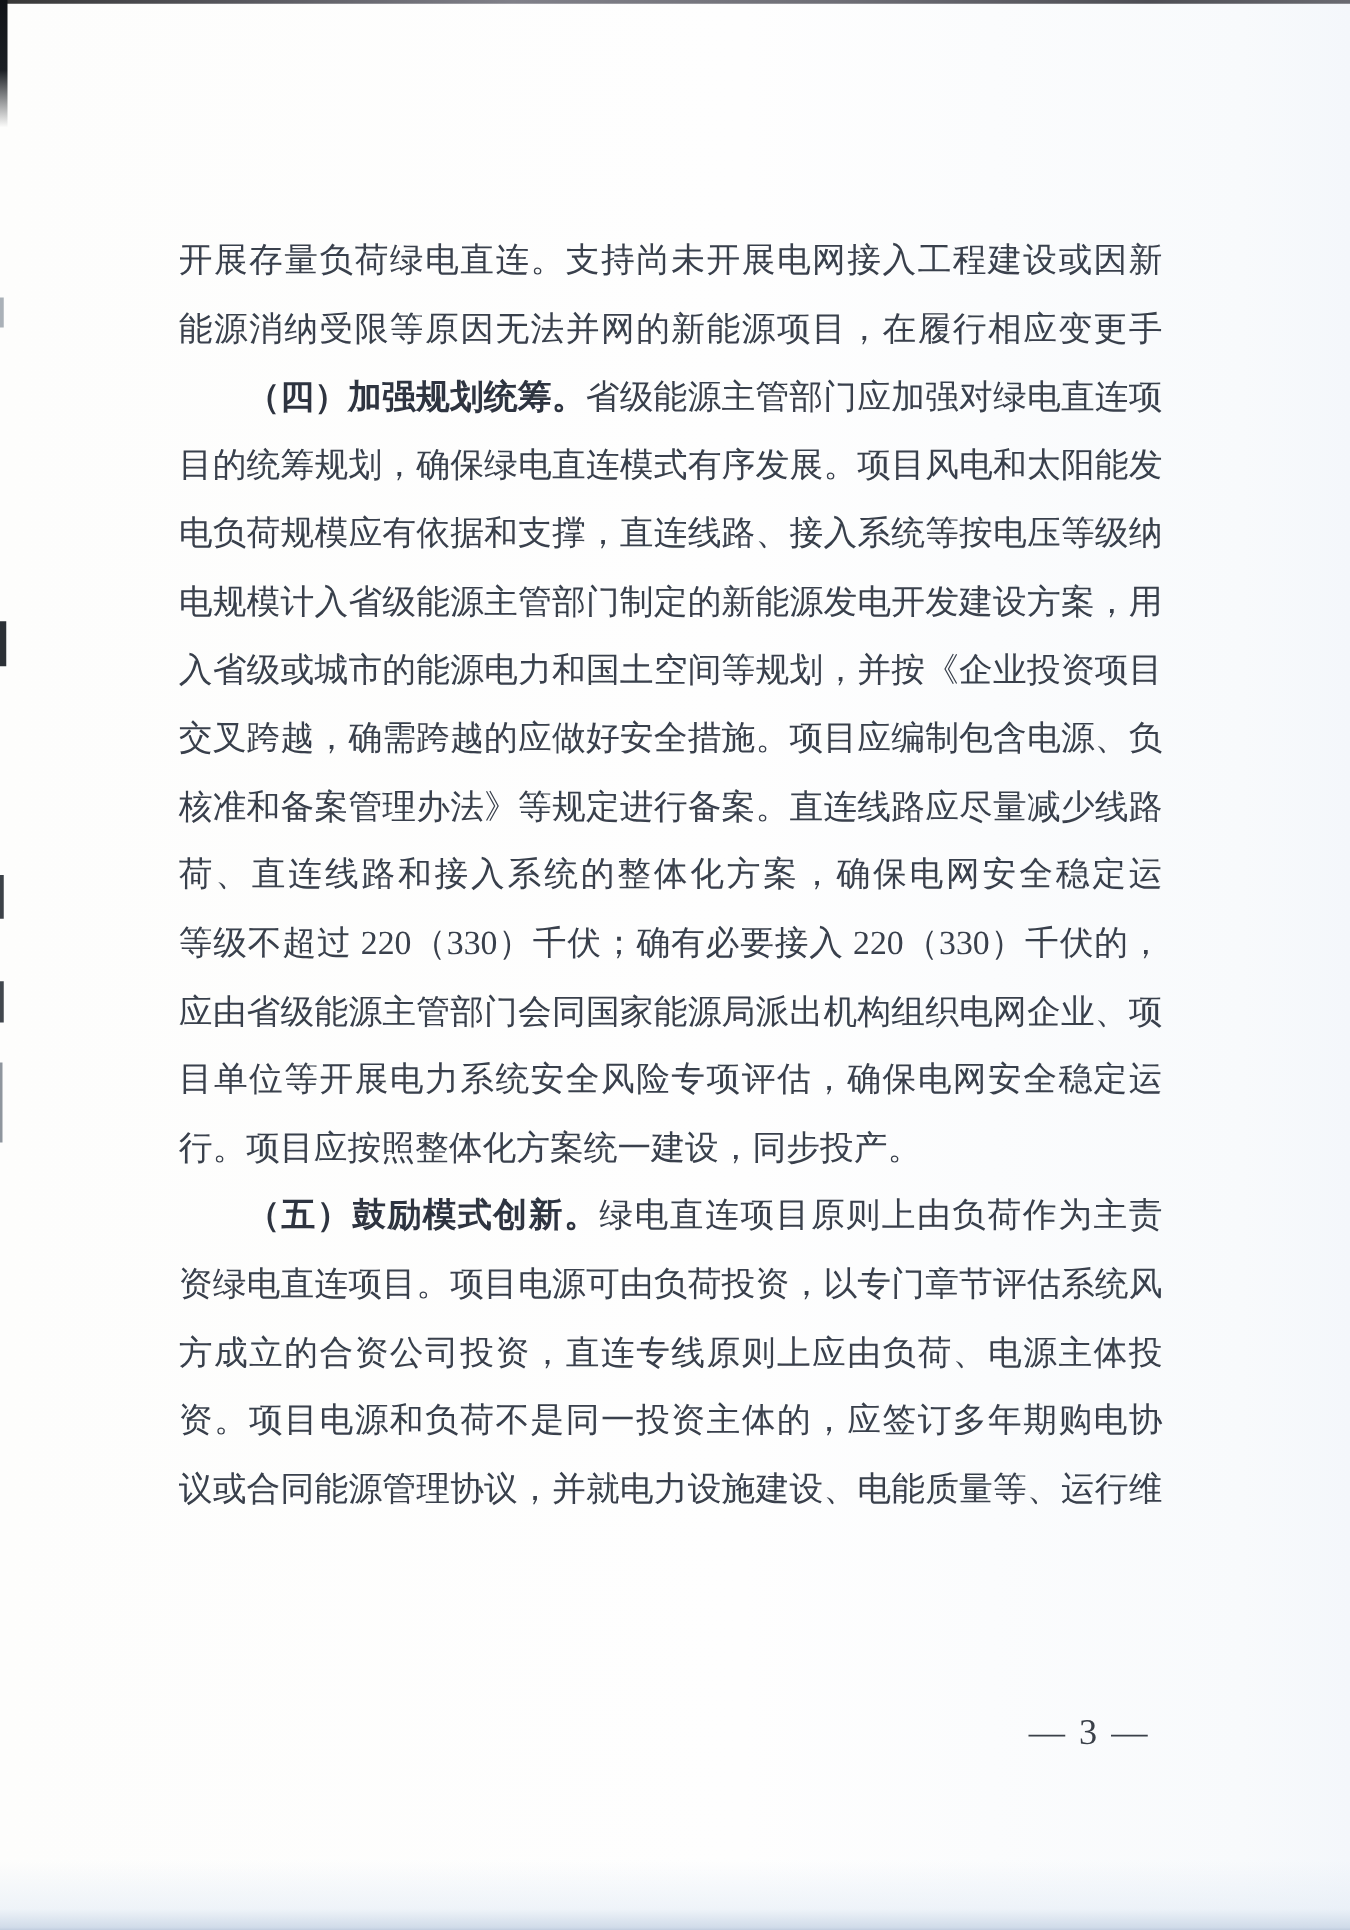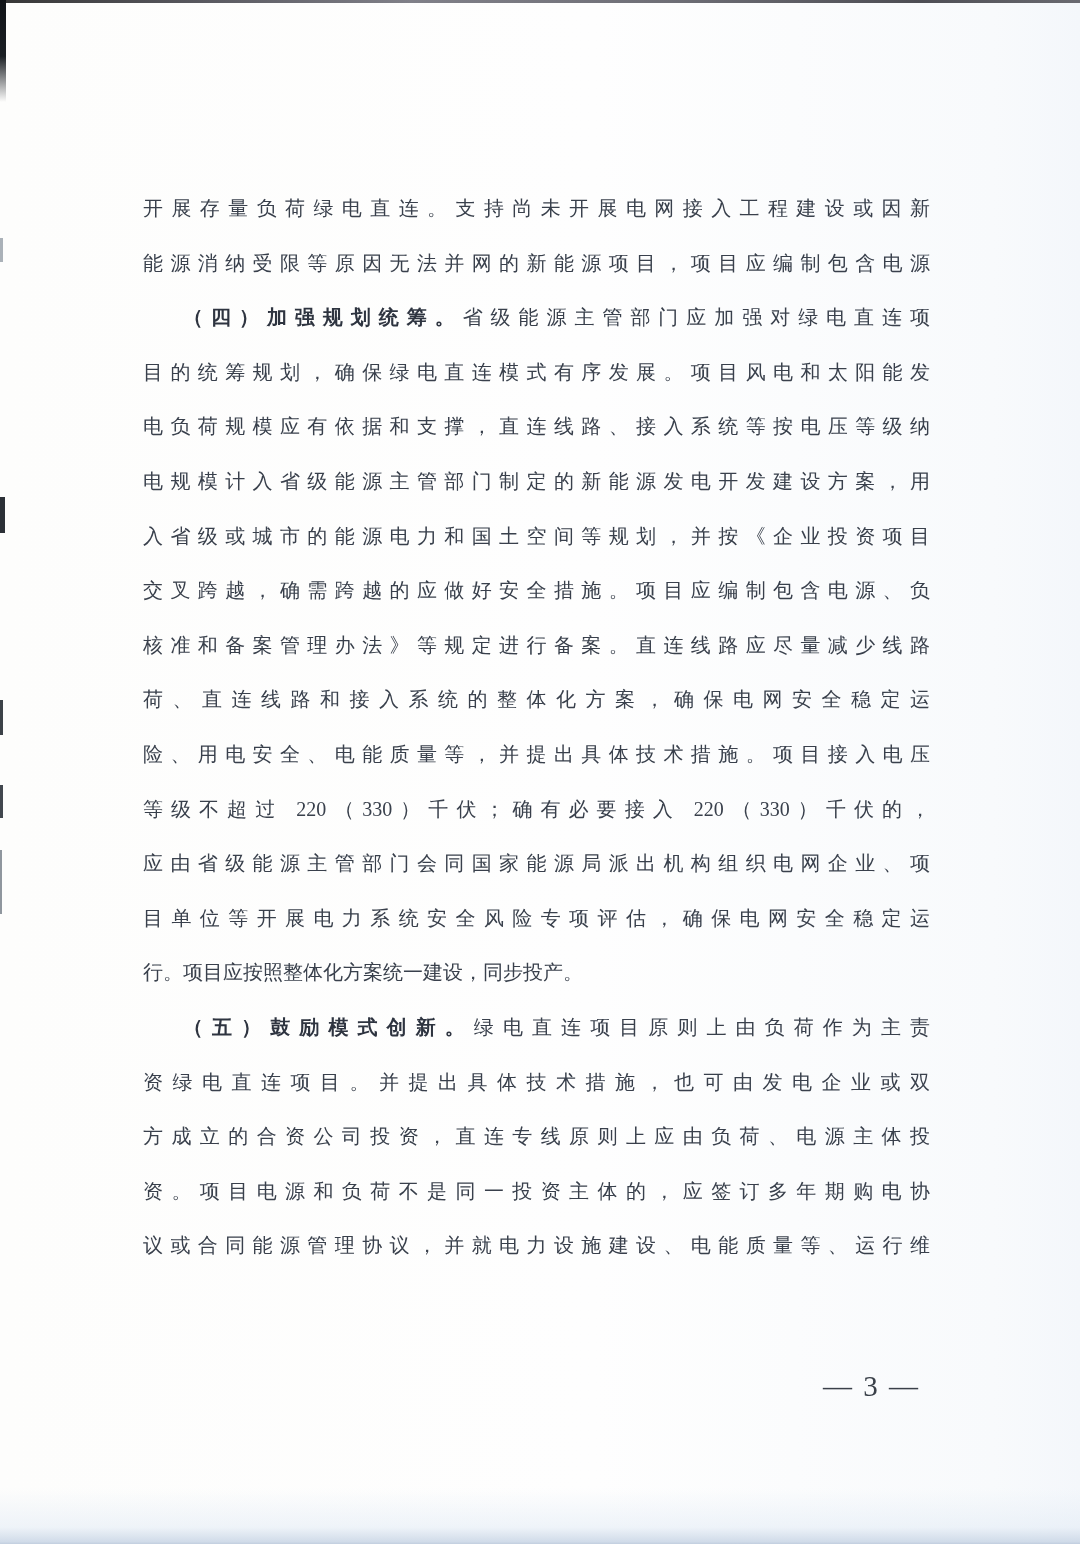--- a/index.html
+++ b/index.html
@@ -37,21 +37,21 @@
     background: linear-gradient(180deg, rgba(226,235,245,0) 0%, rgba(226,235,245,0.55) 70%, rgba(204,216,231,0.9) 96%, rgba(190,203,221,0.95) 100%);
     pointer-events: none;
   }
   
   .text-block {
     position: absolute;
     left: 143px;
     top: 181px;
     width: 787px;
     color: var(--ink, #39404c);
-    font-size: 20px;
+    font-size: 27px;
     letter-spacing: 0;
   }
   .line {
     height: 54.6px;
     line-height: 54.6px;
     white-space: nowrap;
   }
   .line.fill {
     white-space: normal;
     text-align: justify;
@@ -85,36 +85,35 @@
   <div class="scan-top"></div>
   <div class="scan-mark" style="top:0; width:6px; height:102px; background:linear-gradient(180deg,#101317 0%,#1b1f24 55%, rgba(27,31,36,0) 100%);"></div>
   <div class="scan-mark" style="top:238px; width:3px; height:24px; background:#aab1b8;"></div>
   <div class="scan-mark" style="top:497px; width:5px; height:36px; background:#2b3036;"></div>
   <div class="scan-mark" style="top:700px; width:3px; height:35px; background:#3c4248;"></div>
   <div class="scan-mark" style="top:785px; width:3px; height:33px; background:#41474e;"></div>
   <div class="scan-mark" style="top:850px; width:2px; height:64px; background:#8f969e;"></div>
 
   <div class="text-block" id="text-block">
       <div class="line fill">开展存量负荷绿电直连。支持尚未开展电网接入工程建设或因新</div>
-      <div class="line fill">能源消纳受限等原因无法并网的新能源项目，项目应编制包含电源</div>
+      <div class="line fill">能源消纳受限等原因无法并网的新能源项目，在履行相应变更手</div>
       <div class="line fill indent"><b class="heading">（四）加强规划统筹。</b>省级能源主管部门应加强对绿电直连项</div>
       <div class="line fill">目的统筹规划，确保绿电直连模式有序发展。项目风电和太阳能发</div>
       <div class="line fill">电负荷规模应有依据和支撑，直连线路、接入系统等按电压等级纳</div>
       <div class="line fill">电规模计入省级能源主管部门制定的新能源发电开发建设方案，用</div>
       <div class="line fill">入省级或城市的能源电力和国土空间等规划，并按《企业投资项目</div>
       <div class="line fill">交叉跨越，确需跨越的应做好安全措施。项目应编制包含电源、负</div>
       <div class="line fill">核准和备案管理办法》等规定进行备案。直连线路应尽量减少线路</div>
       <div class="line fill">荷、直连线路和接入系统的整体化方案，确保电网安全稳定运</div>
-      <div class="line fill">险、用电安全、电能质量等，并提出具体技术措施。项目接入电压</div>
       <div class="line fill">等级不超过 220（330）千伏；确有必要接入 220（330）千伏的，</div>
       <div class="line fill">应由省级能源主管部门会同国家能源局派出机构组织电网企业、项</div>
       <div class="line fill">目单位等开展电力系统安全风险专项评估，确保电网安全稳定运</div>
       <div class="line">行。项目应按照整体化方案统一建设，同步投产。</div>
       <div class="line fill indent"><b class="heading">（五）鼓励模式创新。</b>绿电直连项目原则上由负荷作为主责</div>
-      <div class="line fill">资绿电直连项目。并提出具体技术措施，也可由发电企业或双</div>
+      <div class="line fill">资绿电直连项目。项目电源可由负荷投资，以专门章节评估系统风</div>
       <div class="line fill">方成立的合资公司投资，直连专线原则上应由负荷、电源主体投</div>
       <div class="line fill">资。项目电源和负荷不是同一投资主体的，应签订多年期购电协</div>
       <div class="line fill">议或合同能源管理协议，并就电力设施建设、电能质量等、运行维</div>
     </div>
 
   <div class="page-number">
     <span>— 3 —</span>
   </div>
 
   <div class="scan-bottom"></div>

